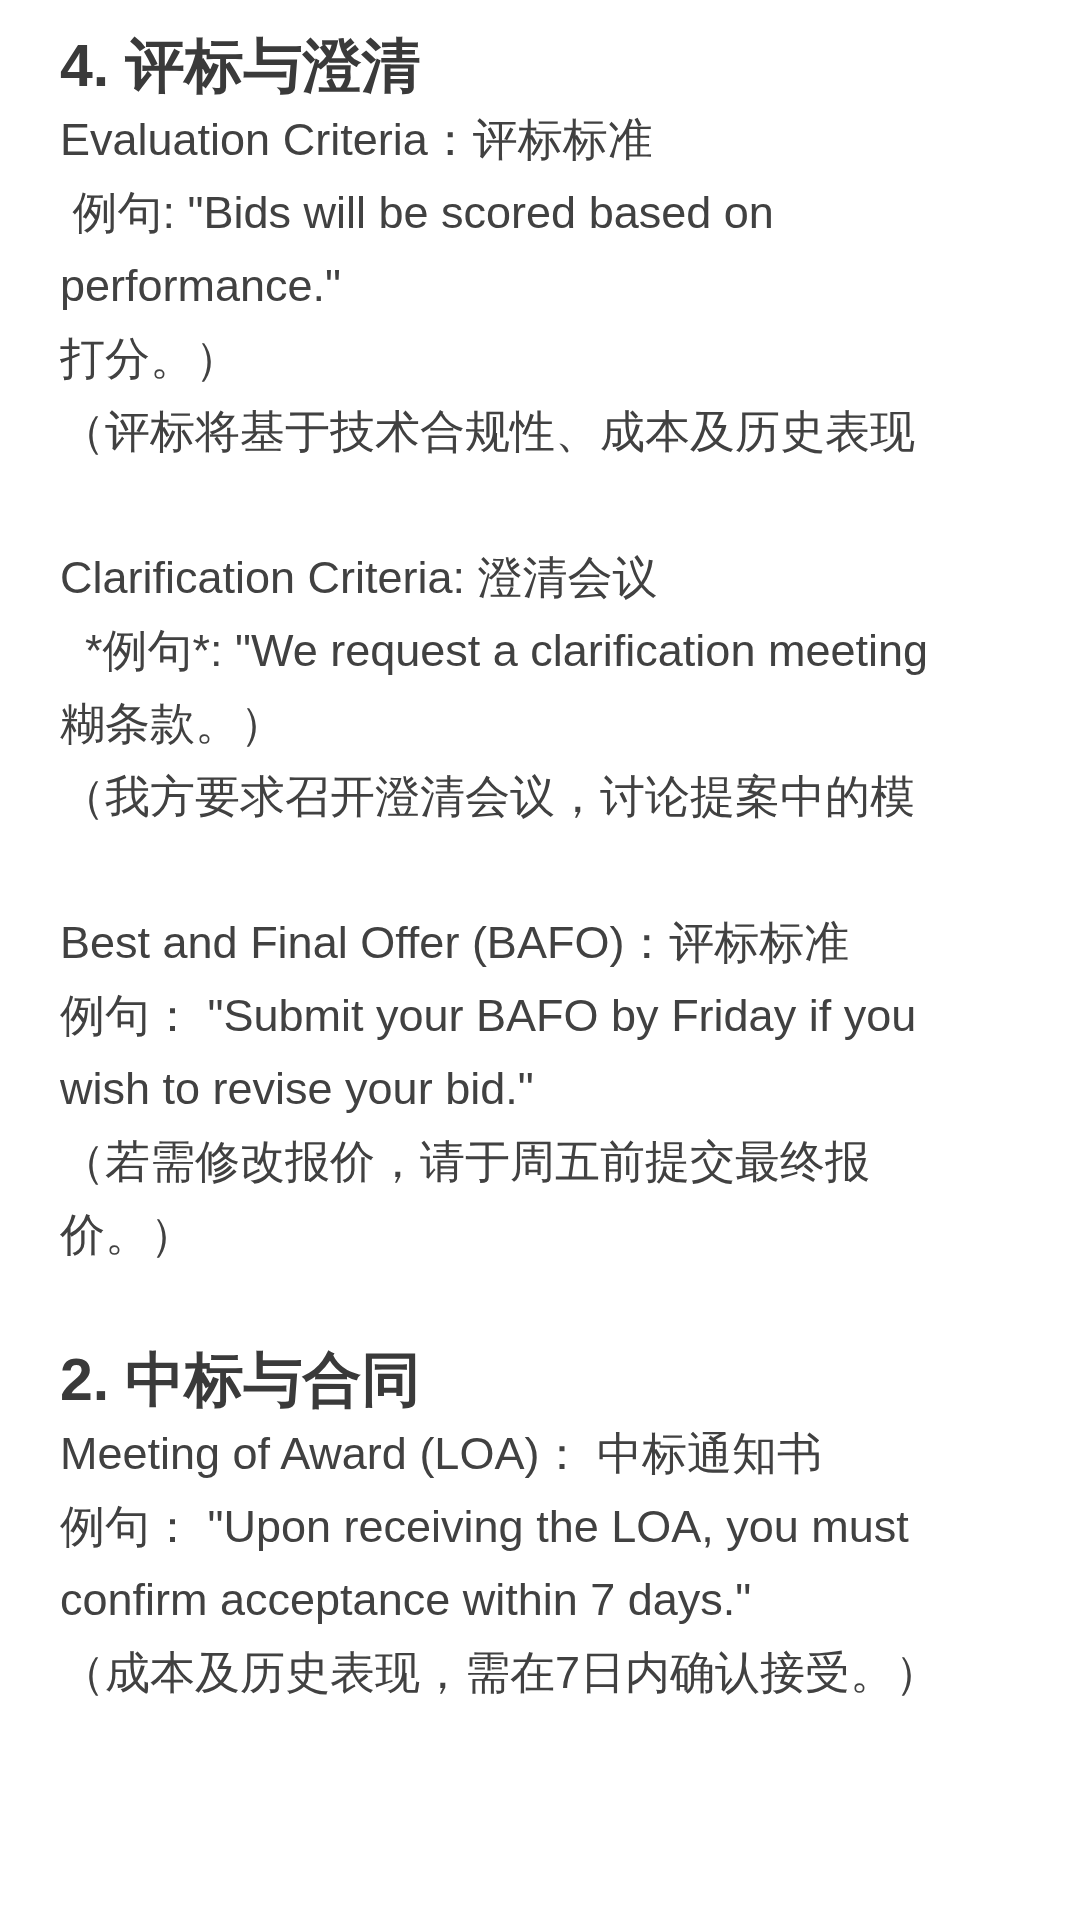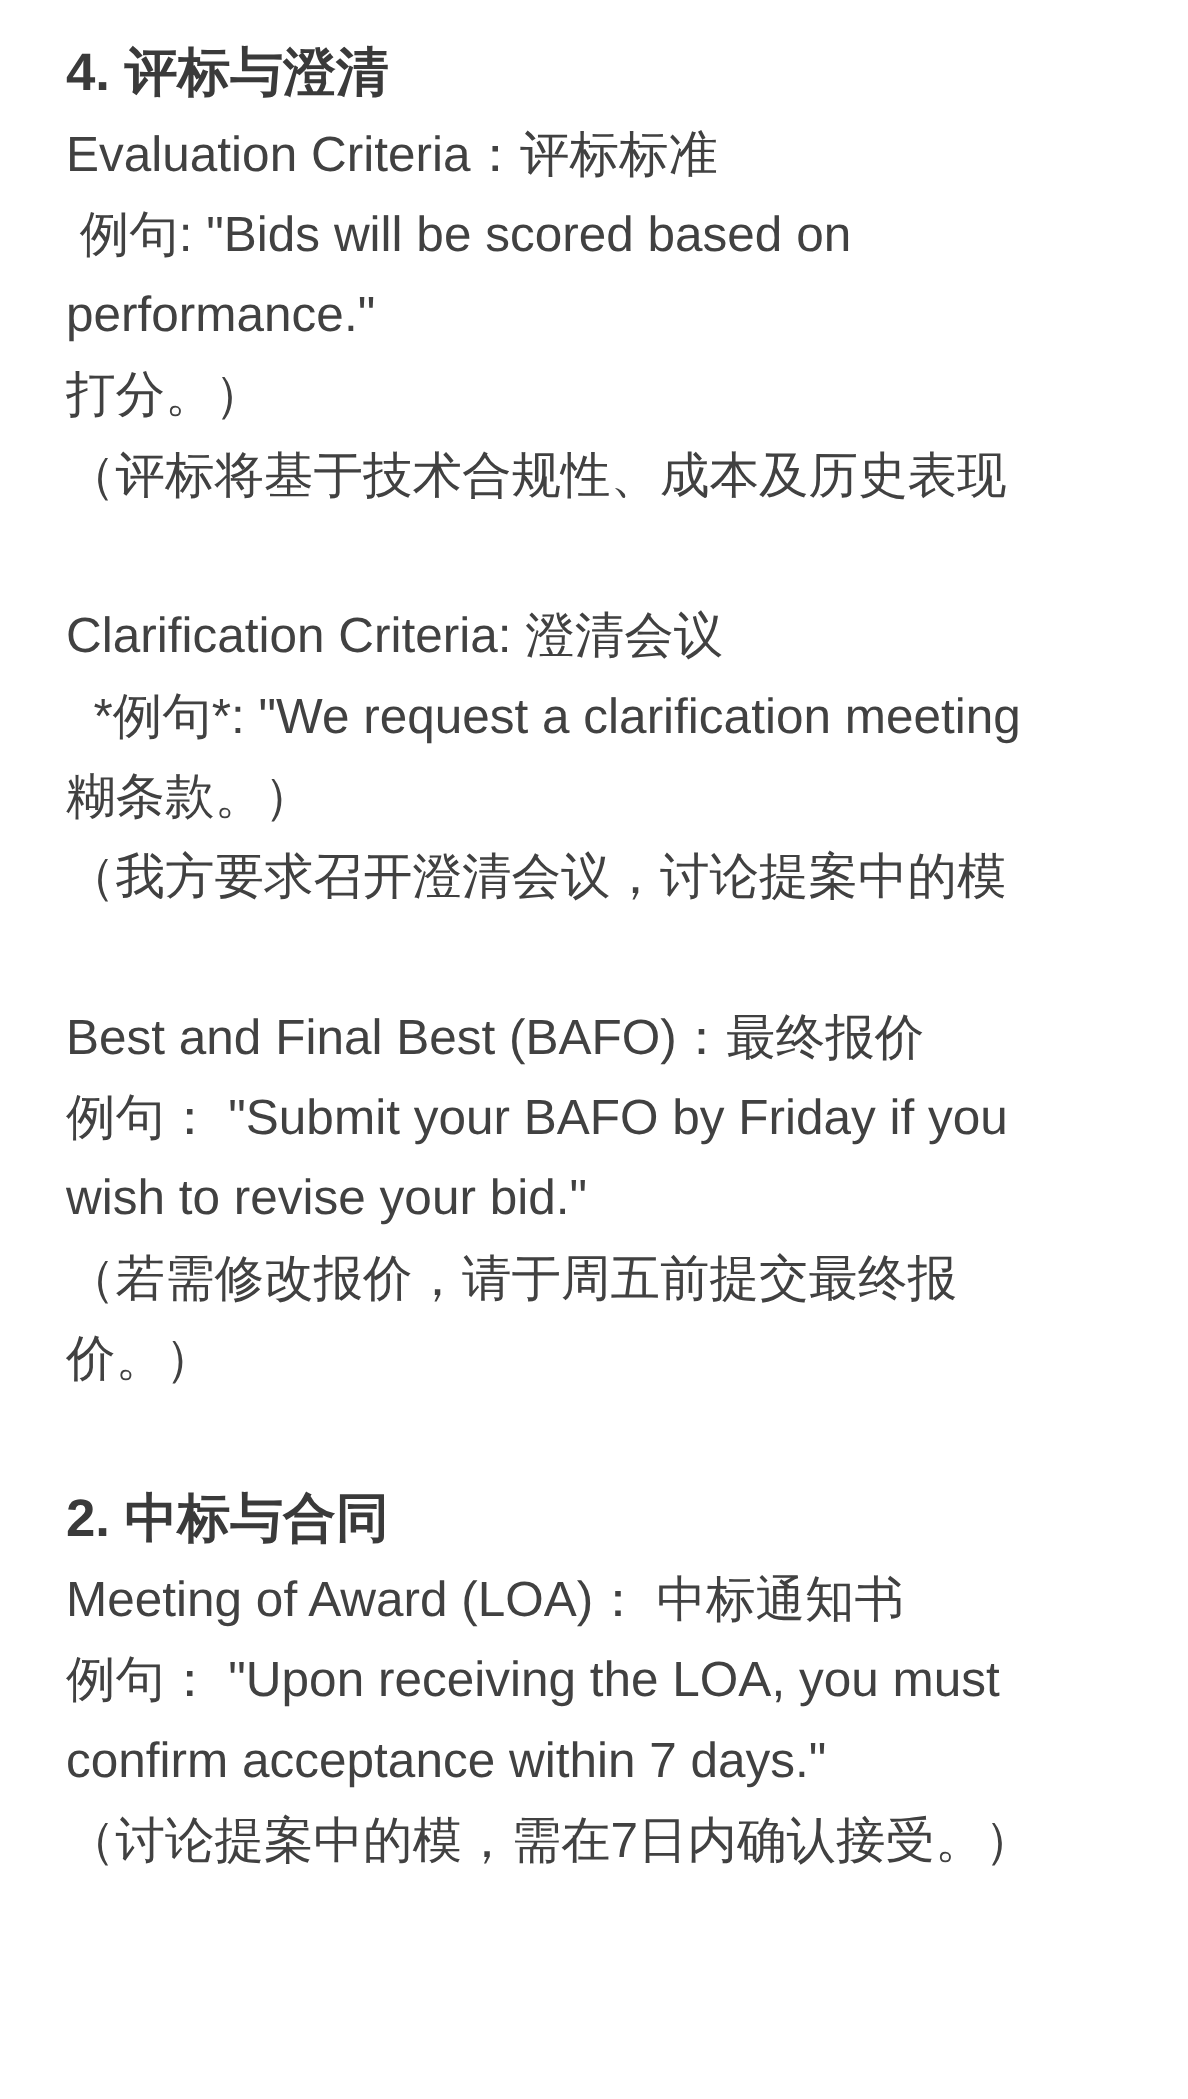--- a/index.html
+++ b/index.html
@@ -19,21 +19,21 @@
     font-size: 45px;
     overflow: hidden;
   }
   .line {
     height: 73px;
     line-height: 73px;
     white-space: pre;
   }
   .heading {
     font-weight: 700;
-    font-size: 48px;
+    font-size: 59px;
     color: #3a3a3a;
   }
   .term {
     text-decoration-thickness: 3px;
     text-underline-offset: 9px;
     text-decoration-color: #4a4a4a;
   }
   .body {
     font-weight: 400;
   }
@@ -51,25 +51,25 @@
       <div class="line body"> 例句: "Bids will be scored based on</div>
       <div class="line body">performance."</div>
       <div class="line body">打分。）</div>
       <div class="line body">（评标将基于技术合规性、成本及历史表现</div>
       <div class="line spacer"></div>
       <div class="line term">Clarification Criteria: 澄清会议</div>
       <div class="line body">  *例句*: "We request a clarification meeting</div>
       <div class="line body">糊条款。）</div>
       <div class="line body">（我方要求召开澄清会议，讨论提案中的模</div>
       <div class="line spacer"></div>
-      <div class="line term">Best and Final Best (BAFO)：最终报价</div>
+      <div class="line term">Best and Final Offer (BAFO)：评标标准</div>
       <div class="line body">例句： "Submit your BAFO by Friday if you</div>
       <div class="line body">wish to revise your bid."</div>
       <div class="line body">（若需修改报价，请于周五前提交最终报</div>
       <div class="line body">价。）</div>
       <div class="line spacer"></div>
       <div class="line heading">2. 中标与合同</div>
       <div class="line term">Meeting of Award (LOA)： 中标通知书</div>
       <div class="line body">例句： "Upon receiving the LOA, you must</div>
       <div class="line body">confirm acceptance within 7 days."</div>
-      <div class="line body">（讨论提案中的模，需在7日内确认接受。）</div>
+      <div class="line body">（成本及历史表现，需在7日内确认接受。）</div>
     </div>
 </div>
 
 </body></html>

